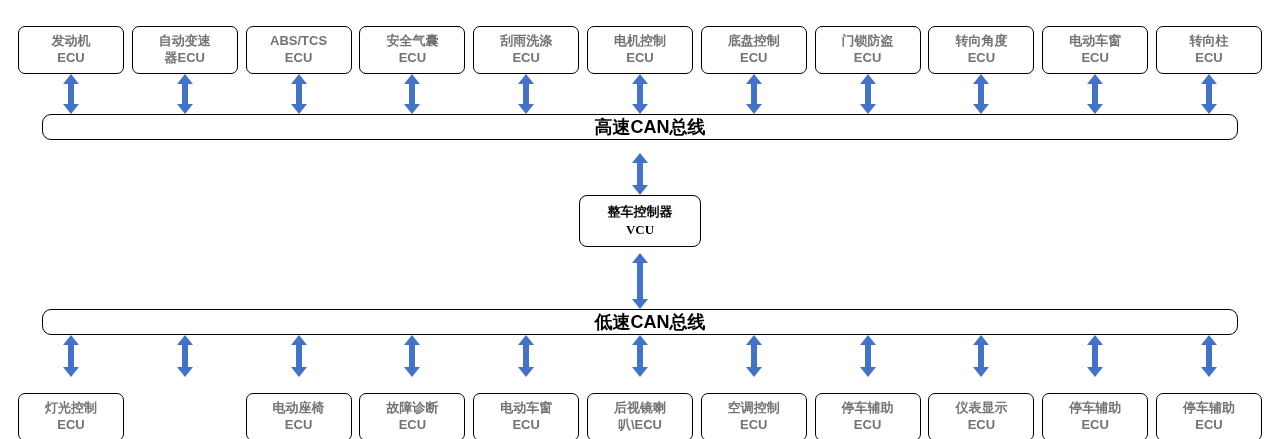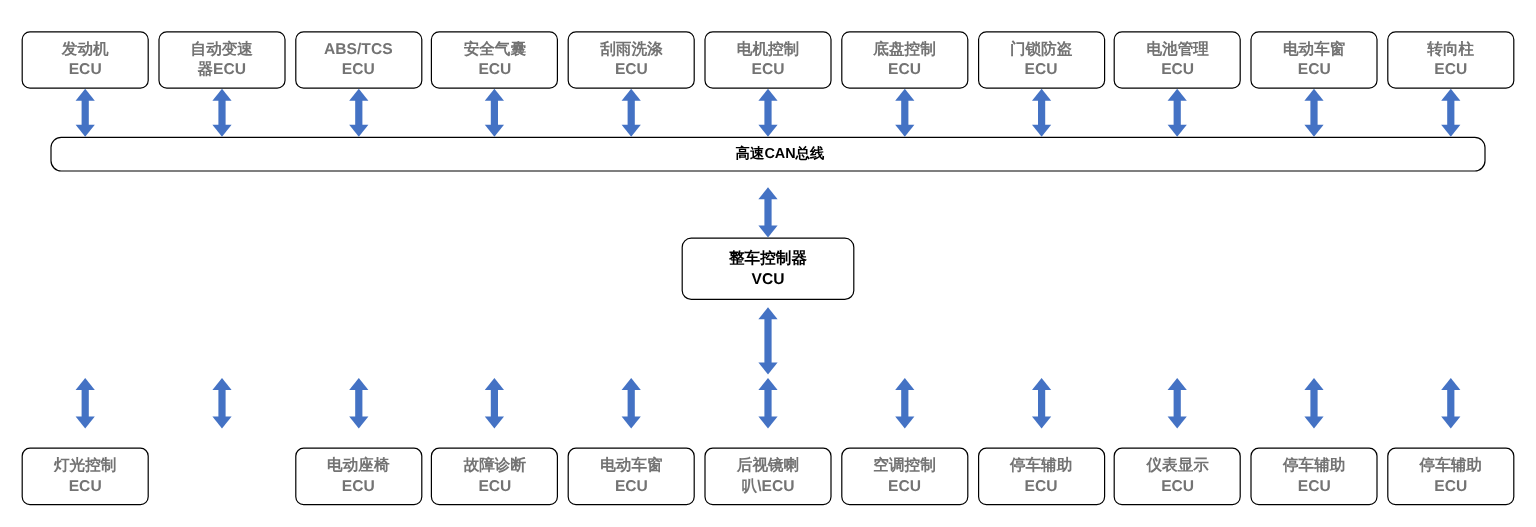--- a/index.html
+++ b/index.html
@@ -24,21 +24,21 @@
   .ecu-box{
     width:100%;height:48px;box-sizing:border-box;
     border:1.6px solid var(--border);border-radius:7px;background:#ffffff;
     display:flex;flex-direction:column;align-items:center;justify-content:center;
     font-size:13px;font-weight:bold;color:#737373;line-height:1.3;text-align:center;margin-top:16px;
   }
   .bus-bar{
     margin:0 42px;height:29px;box-sizing:border-box;
     border:1.6px solid var(--border);border-radius:9px;background:#ffffff;
     display:flex;align-items:center;justify-content:center;
-    font-size:12px;font-weight:bold;color:#000;padding-left:20px;
+    font-size:18px;font-weight:bold;color:#000;padding-left:20px;
   }
   .v-arrow{
     width:16px;position:relative;flex:0 0 auto;
   }
   .v-arrow::before{
     content:"";position:absolute;top:0;left:0;width:0;height:0;
     border-left:8px solid transparent;border-right:8px solid transparent;
     border-bottom:10px solid var(--arrow);
   }
   .v-arrow::after{
@@ -49,25 +49,26 @@
   .v-arrow .shaft{
     position:absolute;top:9px;bottom:9px;left:5px;width:6px;background:var(--arrow);
   }
   .h40{height:40px;}
   .h42{height:42px;}
   .h56{height:56px;}
   .center-stack{
     display:flex;flex-direction:column;align-items:center;margin-top:13px;
   }
   .vcu-box{
-    width:144px;height:52px;box-sizing:border-box;
+    width:122px;height:52px;box-sizing:border-box;
     border:1.6px solid var(--border);border-radius:8px;background:#ffffff;
     display:flex;flex-direction:column;align-items:center;justify-content:center;
     font-size:13px;font-weight:bold;color:#000;line-height:1.35;text-align:center;
     margin:0;
+    font-family:Liberation Serif, serif;
   }
   .gap6{height:6px;}
   .gap3{height:3px;}
 </style>
 </head>
 <body>
 
 <div class="canvas">
 
   <div class="ecu-row">
@@ -147,21 +148,21 @@
         <span>门锁防盗</span>
         <span>ECU</span>
       </div>
       <div class="v-arrow h40">
           <span class="shaft"></span>
         </div>
     </div>
 
     <div class="ecu-col">
       <div class="ecu-box">
-        <span>电池管理</span>
+        <span>转向角度</span>
         <span>ECU</span>
       </div>
       <div class="v-arrow h40">
           <span class="shaft"></span>
         </div>
     </div>
 
     <div class="ecu-col">
       <div class="ecu-box">
         <span>电动车窗</span>
@@ -195,20 +196,23 @@
     <div class="vcu-box">
       <span>整车控制器</span>
       <span>VCU</span>
     </div>
     <div class="gap6"></div>
     <div class="v-arrow h56">
         <span class="shaft"></span>
       </div>
   </div>
 
+  <div class="bus-bar">
+    <span>低速CAN总线</span>
+  </div>
 
   <div class="gap3"></div>
 
   <div class="ecu-row">
 
     <div class="ecu-col">
       <div class="v-arrow h42">
           <span class="shaft"></span>
         </div>
       <div class="ecu-box">

